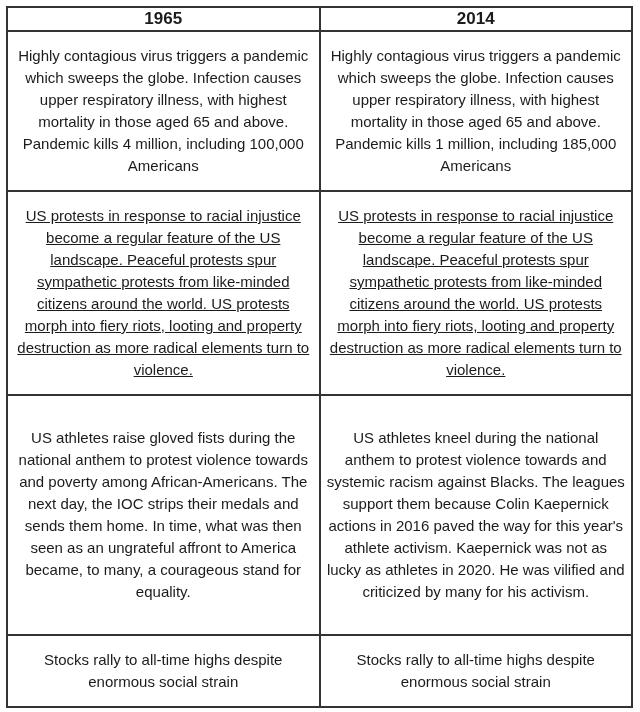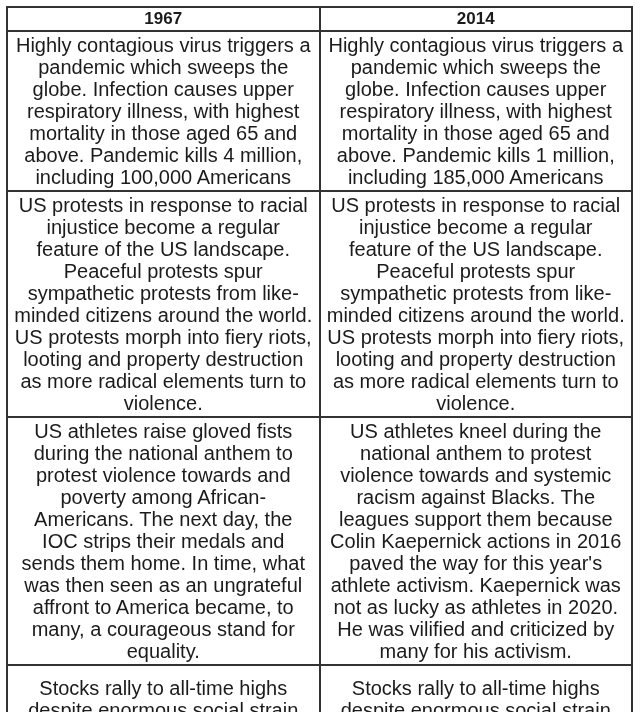--- a/index.html
+++ b/index.html
@@ -26,46 +26,46 @@
     border-collapse: collapse;
     table-layout: fixed;
     background: #ffffff;
   }
   table.compare th,
   table.compare td {
     border: 2px solid #333333;
     width: 50%;
     text-align: center;
     vertical-align: middle;
-    padding: 2px 6px;
-    font-size: 20px;
+    padding: 13px 6px;
+    font-size: 15px;
     line-height: 22px;
     color: #1b1b1b;
     overflow: hidden;
   }
   table.compare th {
     font-weight: bold;
     font-size: 17px;
     padding: 0 6px;
   }
   tr.r-head { height: 24px; }
   tr.r0 { height: 132px; }
-  tr.r1 { height: 177px; }
+  tr.r1 { height: 177px; text-decoration: underline; }
   tr.r2 { height: 240px; }
   tr.r3 { height: 70px; }
   tr.r4 { height: 68px; }
 </style>
 </head>
 <body>
 
 <div class="page">
   <table class="compare">
     <thead>
       <tr class="r-head">
-        <th>1967</th>
+        <th>1965</th>
         <th>2014</th>
       </tr>
     </thead>
     <tbody>
       <tr class="r0">
         <td>Highly contagious virus triggers a pandemic which sweeps the globe. Infection causes upper respiratory illness, with highest mortality in those aged 65 and above. Pandemic kills 4 million, including 100,000 Americans</td>
         <td>Highly contagious virus triggers a pandemic which sweeps the globe. Infection causes upper respiratory illness, with highest mortality in those aged 65 and above. Pandemic kills 1 million, including 185,000 Americans</td>
       </tr>
       <tr class="r1">
         <td>US protests in response to racial injustice become a regular feature of the US landscape. Peaceful protests spur sympathetic protests from like-minded citizens around the world. US protests morph into fiery riots, looting and property destruction as more radical elements turn to violence.</td>

